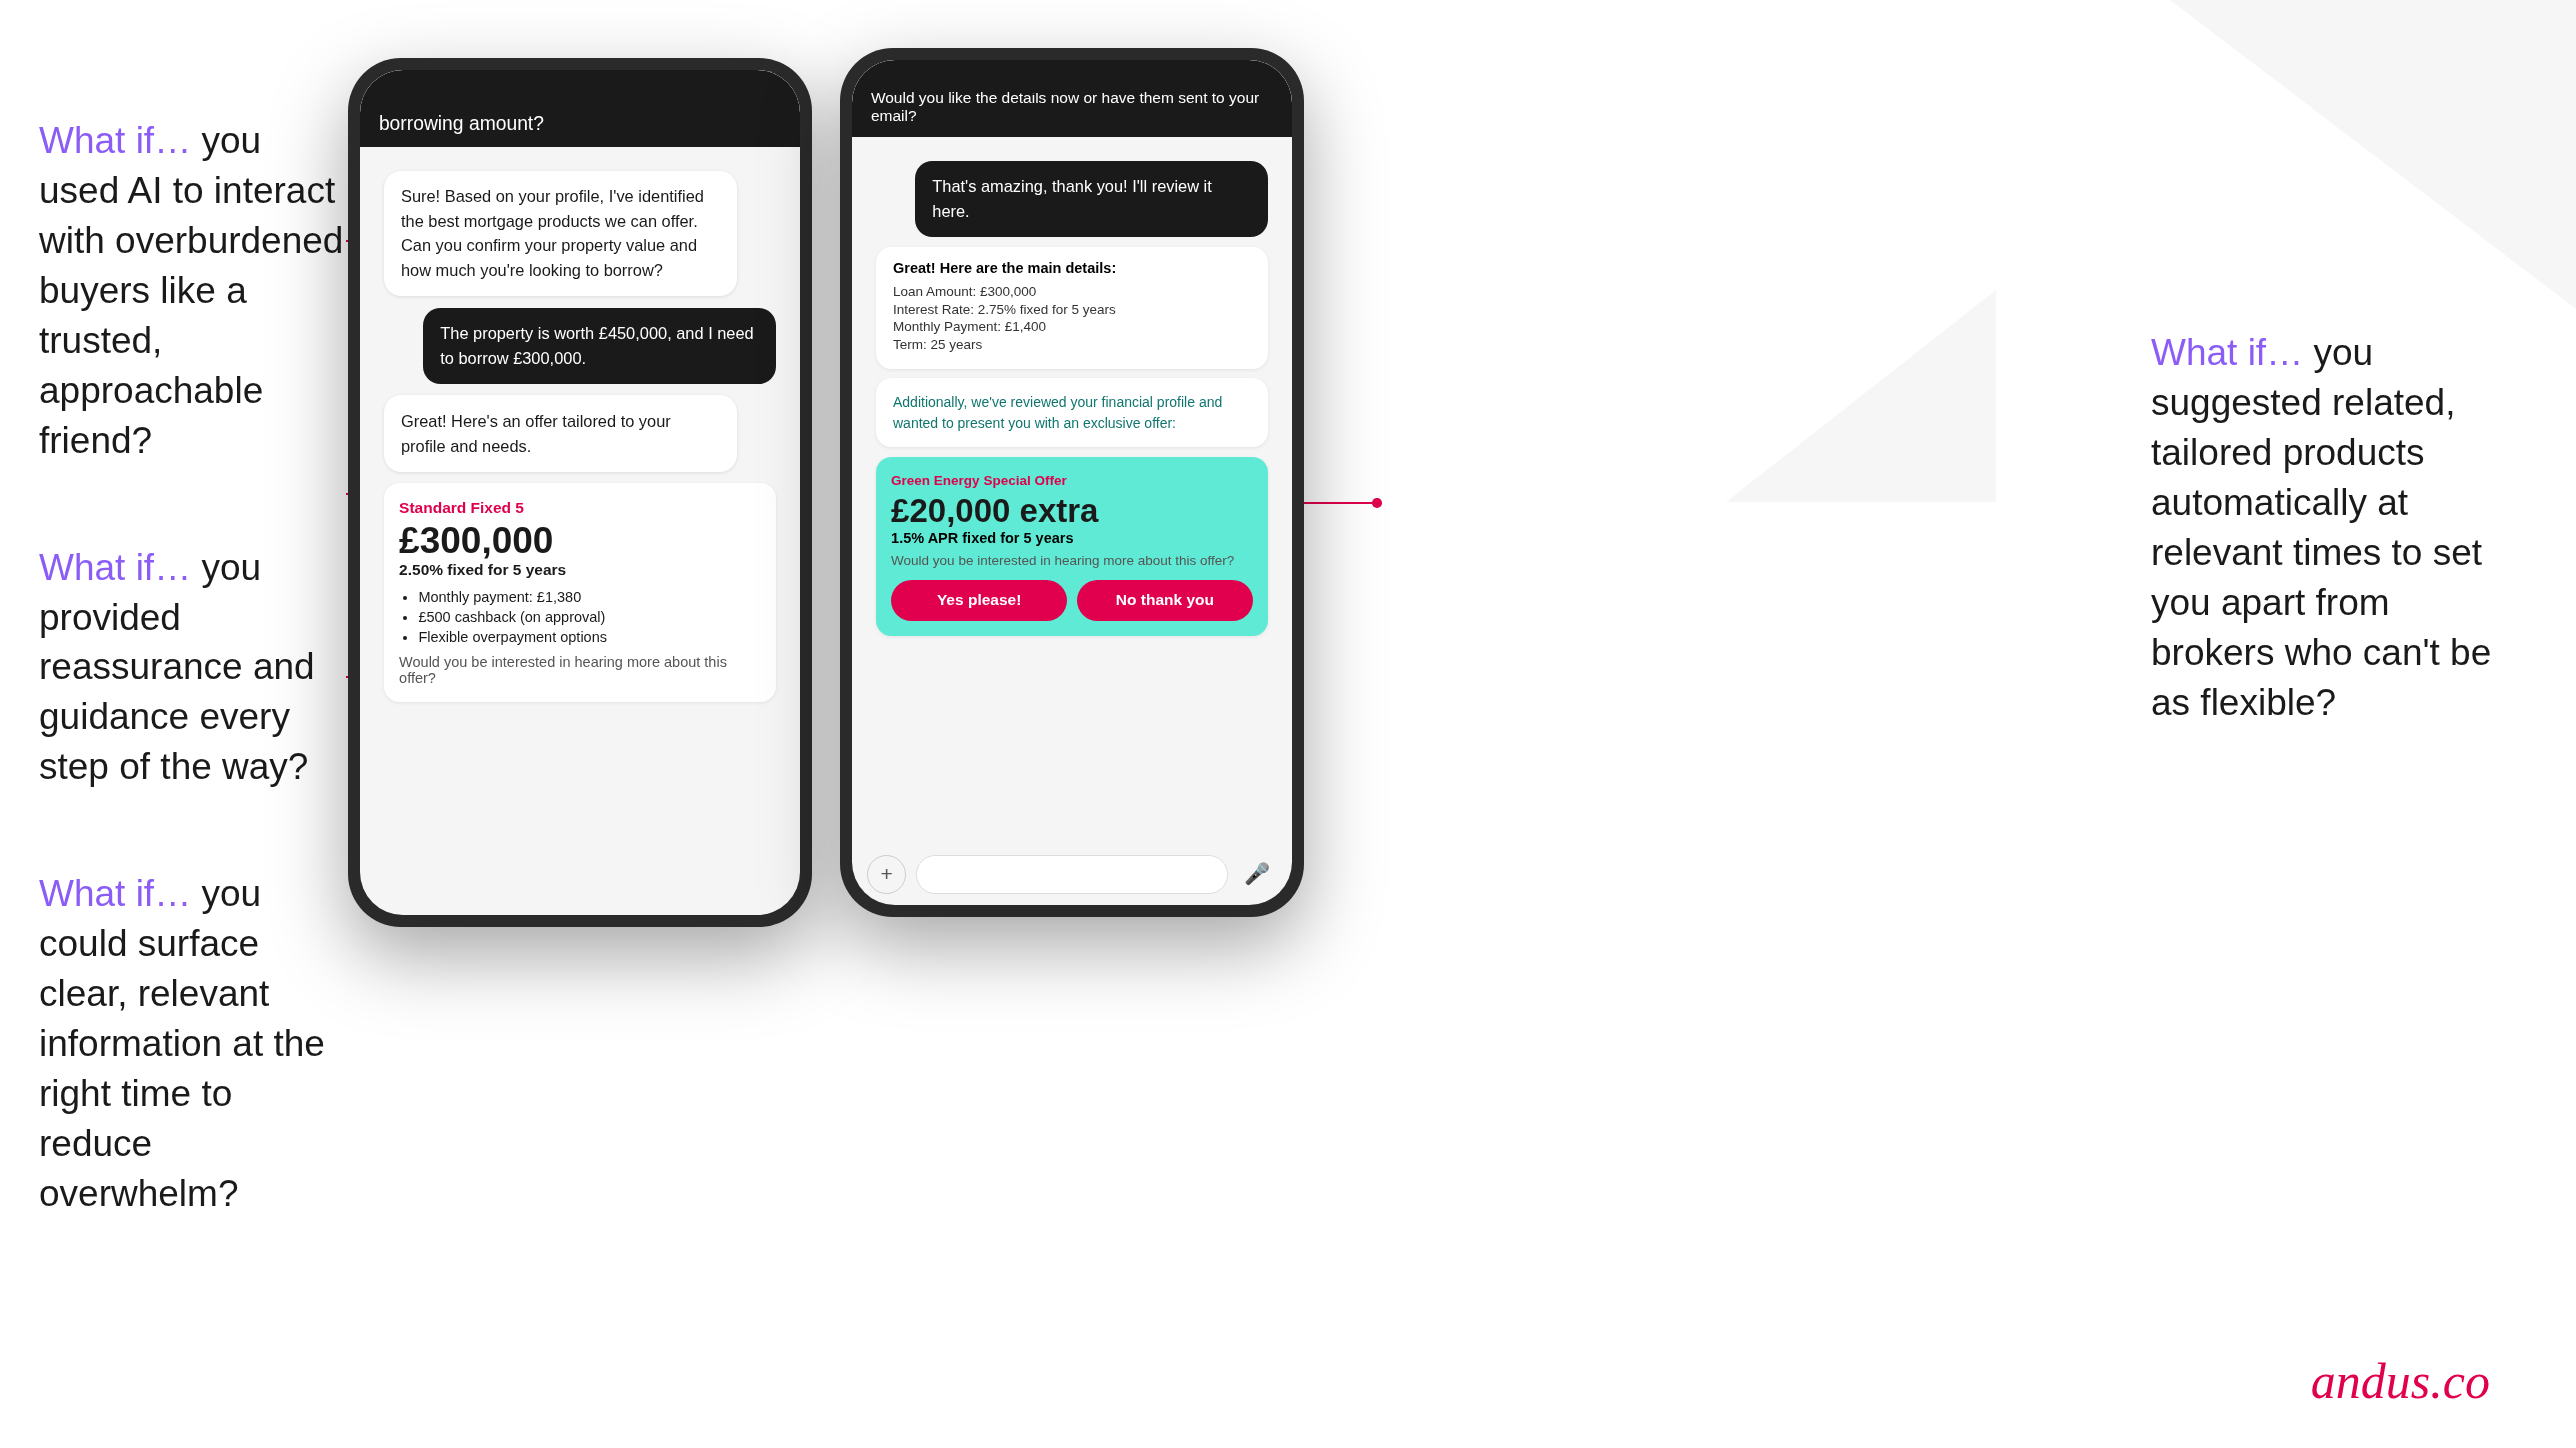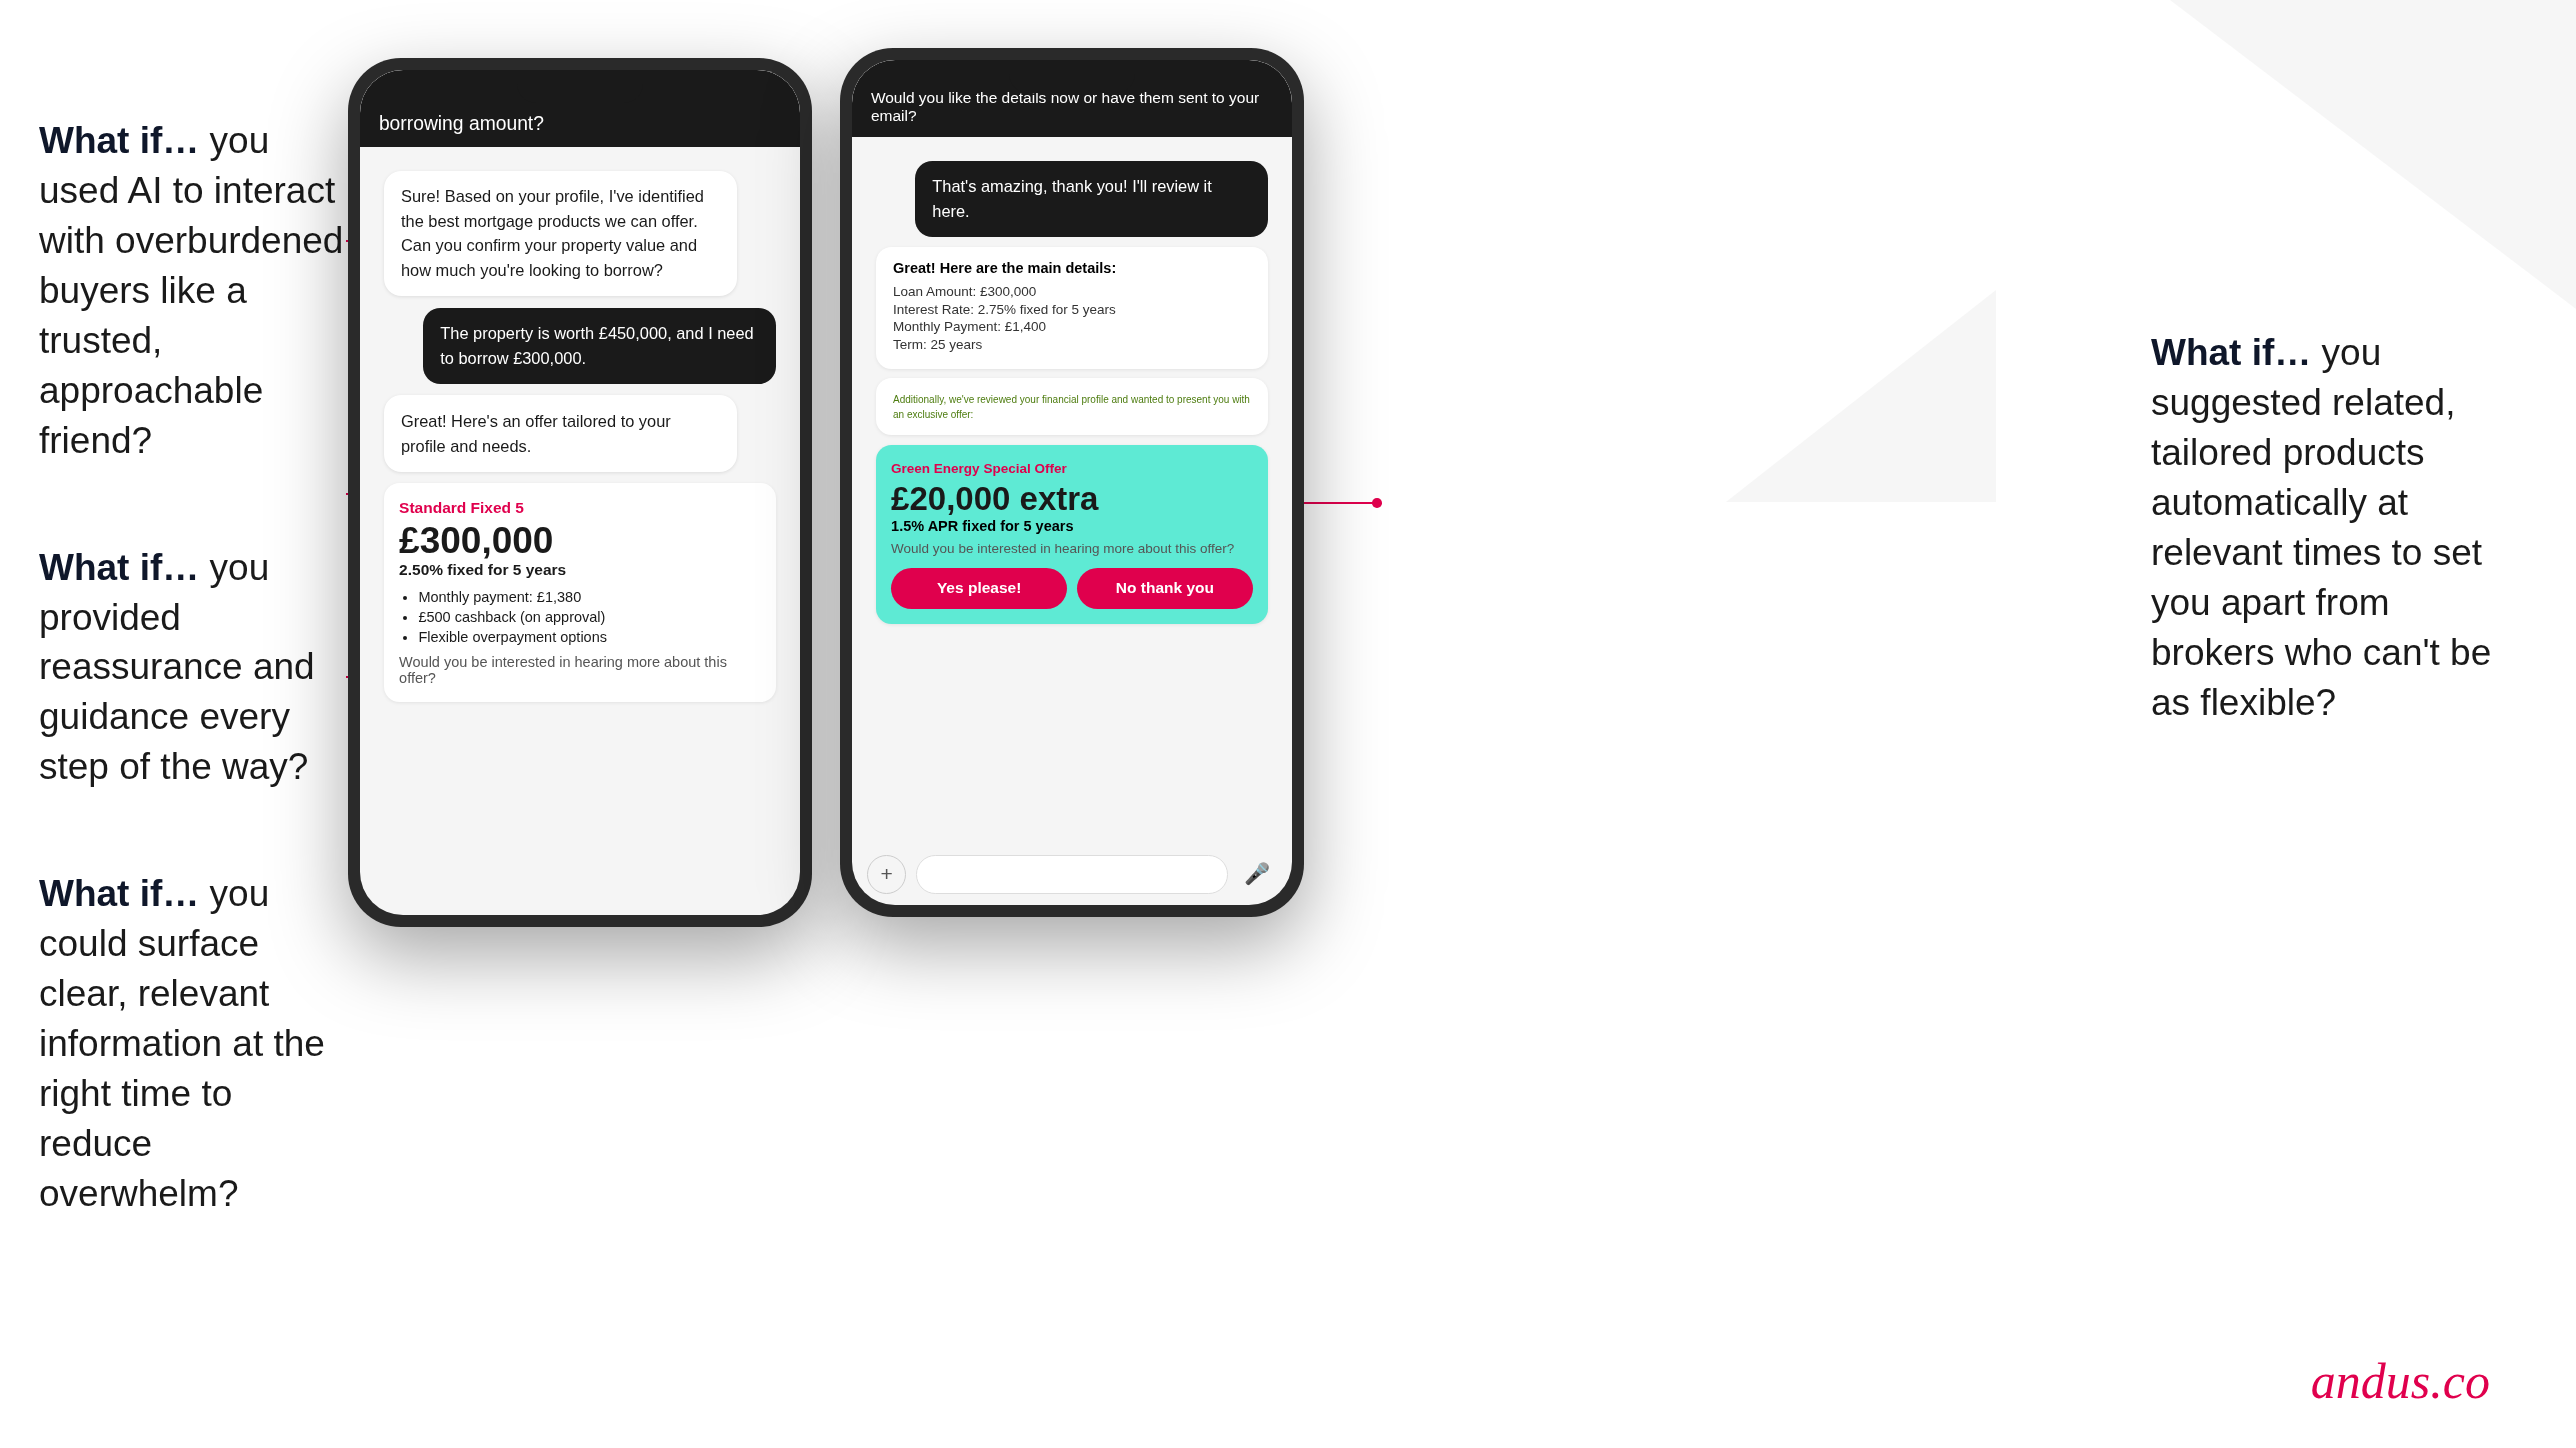--- a/index.html
+++ b/index.html
@@ -44,22 +44,22 @@
     .what-if-block {
       margin-bottom: 77px;
     }
     .what-if-text {
       font-size: 37px;
       line-height: 1.35;
       color: #1a1a1a;
       font-weight: 400;
     }
     .what-if-bold {
-      font-weight: 700;
-      color: #0f172a;
+      font-weight: 400;
+      color: #8b5cf6;
       margin-top: 37px;
     }
 
     
     .arrow-line {
       position: absolute;
       height: 1.9px;
       background: #e0004d;
       display: flex;
       align-items: center;
@@ -358,22 +358,22 @@
       font-style: italic;
       font-family: Georgia, serif;
       font-weight: 400;
     }
 
     
     .additional-box {
       background: #ffffff;
       border-radius: 15.5px;
       padding: 13.5px 17.4px;
-      font-size: 10px;
-      color: #4d7c0f;
+      font-size: 14px;
+      color: #0f766e;
       line-height: 1.5;
       box-shadow: 0 1px 3.9px rgba(0,0,0,0.08);
     }
   </style>
 </head>
 <body>
 
 <div class="bg-shape-top-right"></div>
 <div class="bg-shape-mid-right"></div>
 

